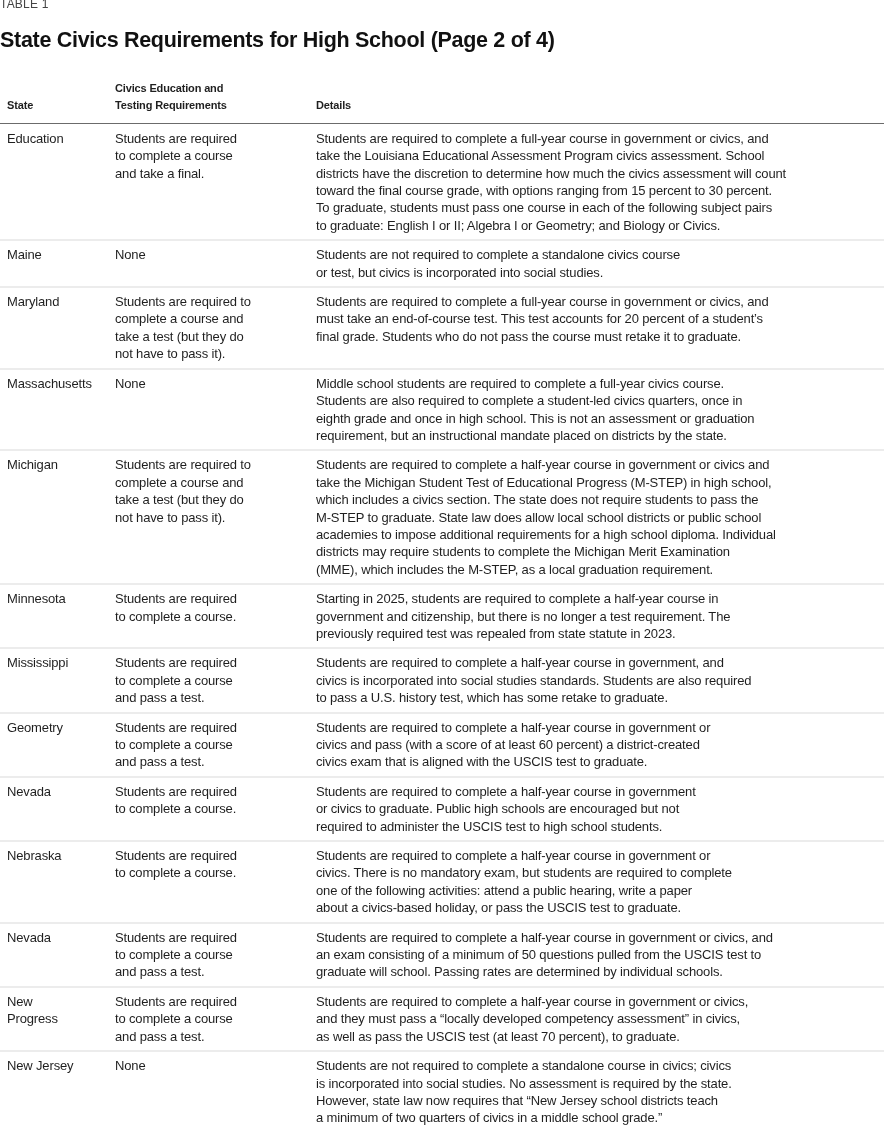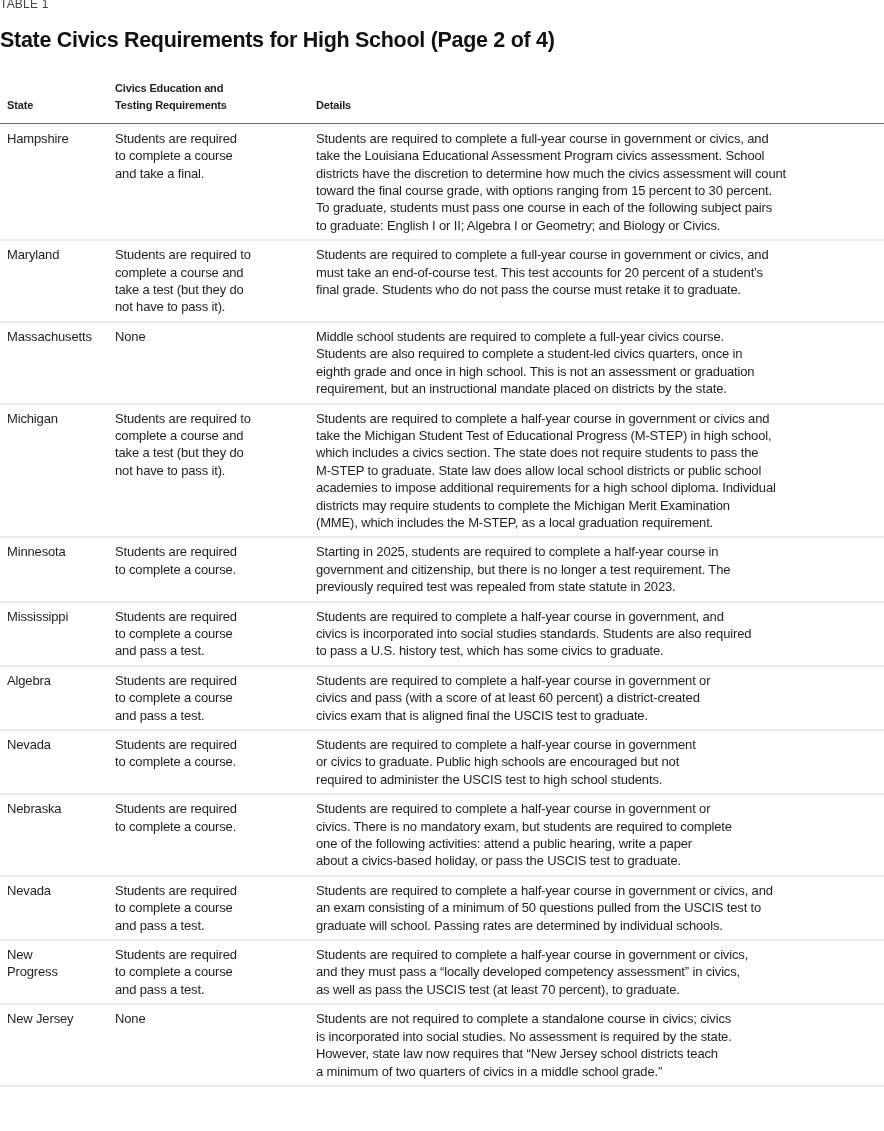--- a/index.html
+++ b/index.html
@@ -57,23 +57,28 @@
         <span>Civics Education and</span><br>
         <span>Testing Requirements</span>
       </th>
       <th class="c3">
         <span>Details</span>
       </th>
     </tr>
   </thead>
   <tbody id="table-body">
       <tr class="first">
-        <td class="c1"><span>Hampshire</span></td>
+        <td class="c1"><span>Education</span></td>
         <td class="c2"><span>Students are required</span><br><span>to complete a course</span><br><span>and take a final.</span></td>
         <td class="c3"><span>Students are required to complete a full-year course in government or civics, and</span><br><span>take the Louisiana Educational Assessment Program civics assessment. School</span><br><span>districts have the discretion to determine how much the civics assessment will count</span><br><span>toward the final course grade, with options ranging from 15 percent to 30 percent.</span><br><span>To graduate, students must pass one course in each of the following subject pairs</span><br><span>to graduate: English I or II; Algebra I or Geometry; and Biology or Civics.</span></td>
+      </tr>
+      <tr>
+        <td class="c1"><span>Maine</span></td>
+        <td class="c2"><span>None</span></td>
+        <td class="c3"><span>Students are not required to complete a standalone civics course</span><br><span>or test, but civics is incorporated into social studies.</span></td>
       </tr>
       <tr>
         <td class="c1"><span>Maryland</span></td>
         <td class="c2"><span>Students are required to</span><br><span>complete a course and</span><br><span>take a test (but they do</span><br><span>not have to pass it).</span></td>
         <td class="c3"><span>Students are required to complete a full-year course in government or civics, and</span><br><span>must take an end-of-course test. This test accounts for 20 percent of a student’s</span><br><span>final grade. Students who do not pass the course must retake it to graduate.</span></td>
       </tr>
       <tr>
         <td class="c1"><span>Massachusetts</span></td>
         <td class="c2"><span>None</span></td>
         <td class="c3"><span>Middle school students are required to complete a full-year civics course.</span><br><span>Students are also required to complete a student-led civics quarters, once in</span><br><span>eighth grade and once in high school. This is not an assessment or graduation</span><br><span>requirement, but an instructional mandate placed on districts by the state.</span></td>
@@ -84,26 +89,26 @@
         <td class="c3"><span>Students are required to complete a half-year course in government or civics and</span><br><span>take the Michigan Student Test of Educational Progress (M-STEP) in high school,</span><br><span>which includes a civics section. The state does not require students to pass the</span><br><span>M-STEP to graduate. State law does allow local school districts or public school</span><br><span>academies to impose additional requirements for a high school diploma. Individual</span><br><span>districts may require students to complete the Michigan Merit Examination</span><br><span>(MME), which includes the M-STEP, as a local graduation requirement.</span></td>
       </tr>
       <tr>
         <td class="c1"><span>Minnesota</span></td>
         <td class="c2"><span>Students are required</span><br><span>to complete a course.</span></td>
         <td class="c3"><span>Starting in 2025, students are required to complete a half-year course in</span><br><span>government and citizenship, but there is no longer a test requirement. The</span><br><span>previously required test was repealed from state statute in 2023.</span></td>
       </tr>
       <tr>
         <td class="c1"><span>Mississippi</span></td>
         <td class="c2"><span>Students are required</span><br><span>to complete a course</span><br><span>and pass a test.</span></td>
-        <td class="c3"><span>Students are required to complete a half-year course in government, and</span><br><span>civics is incorporated into social studies standards. Students are also required</span><br><span>to pass a U.S. history test, which has some civics to graduate.</span></td>
+        <td class="c3"><span>Students are required to complete a half-year course in government, and</span><br><span>civics is incorporated into social studies standards. Students are also required</span><br><span>to pass a U.S. history test, which has some retake to graduate.</span></td>
       </tr>
       <tr>
-        <td class="c1"><span>Algebra</span></td>
+        <td class="c1"><span>Geometry</span></td>
         <td class="c2"><span>Students are required</span><br><span>to complete a course</span><br><span>and pass a test.</span></td>
-        <td class="c3"><span>Students are required to complete a half-year course in government or</span><br><span>civics and pass (with a score of at least 60 percent) a district-created</span><br><span>civics exam that is aligned final the USCIS test to graduate.</span></td>
+        <td class="c3"><span>Students are required to complete a half-year course in government or</span><br><span>civics and pass (with a score of at least 60 percent) a district-created</span><br><span>civics exam that is aligned with the USCIS test to graduate.</span></td>
       </tr>
       <tr>
         <td class="c1"><span>Nevada</span></td>
         <td class="c2"><span>Students are required</span><br><span>to complete a course.</span></td>
         <td class="c3"><span>Students are required to complete a half-year course in government</span><br><span>or civics to graduate. Public high schools are encouraged but not</span><br><span>required to administer the USCIS test to high school students.</span></td>
       </tr>
       <tr>
         <td class="c1"><span>Nebraska</span></td>
         <td class="c2"><span>Students are required</span><br><span>to complete a course.</span></td>
         <td class="c3"><span>Students are required to complete a half-year course in government or</span><br><span>civics. There is no mandatory exam, but students are required to complete</span><br><span>one of the following activities: attend a public hearing, write a paper</span><br><span>about a civics-based holiday, or pass the USCIS test to graduate.</span></td>

